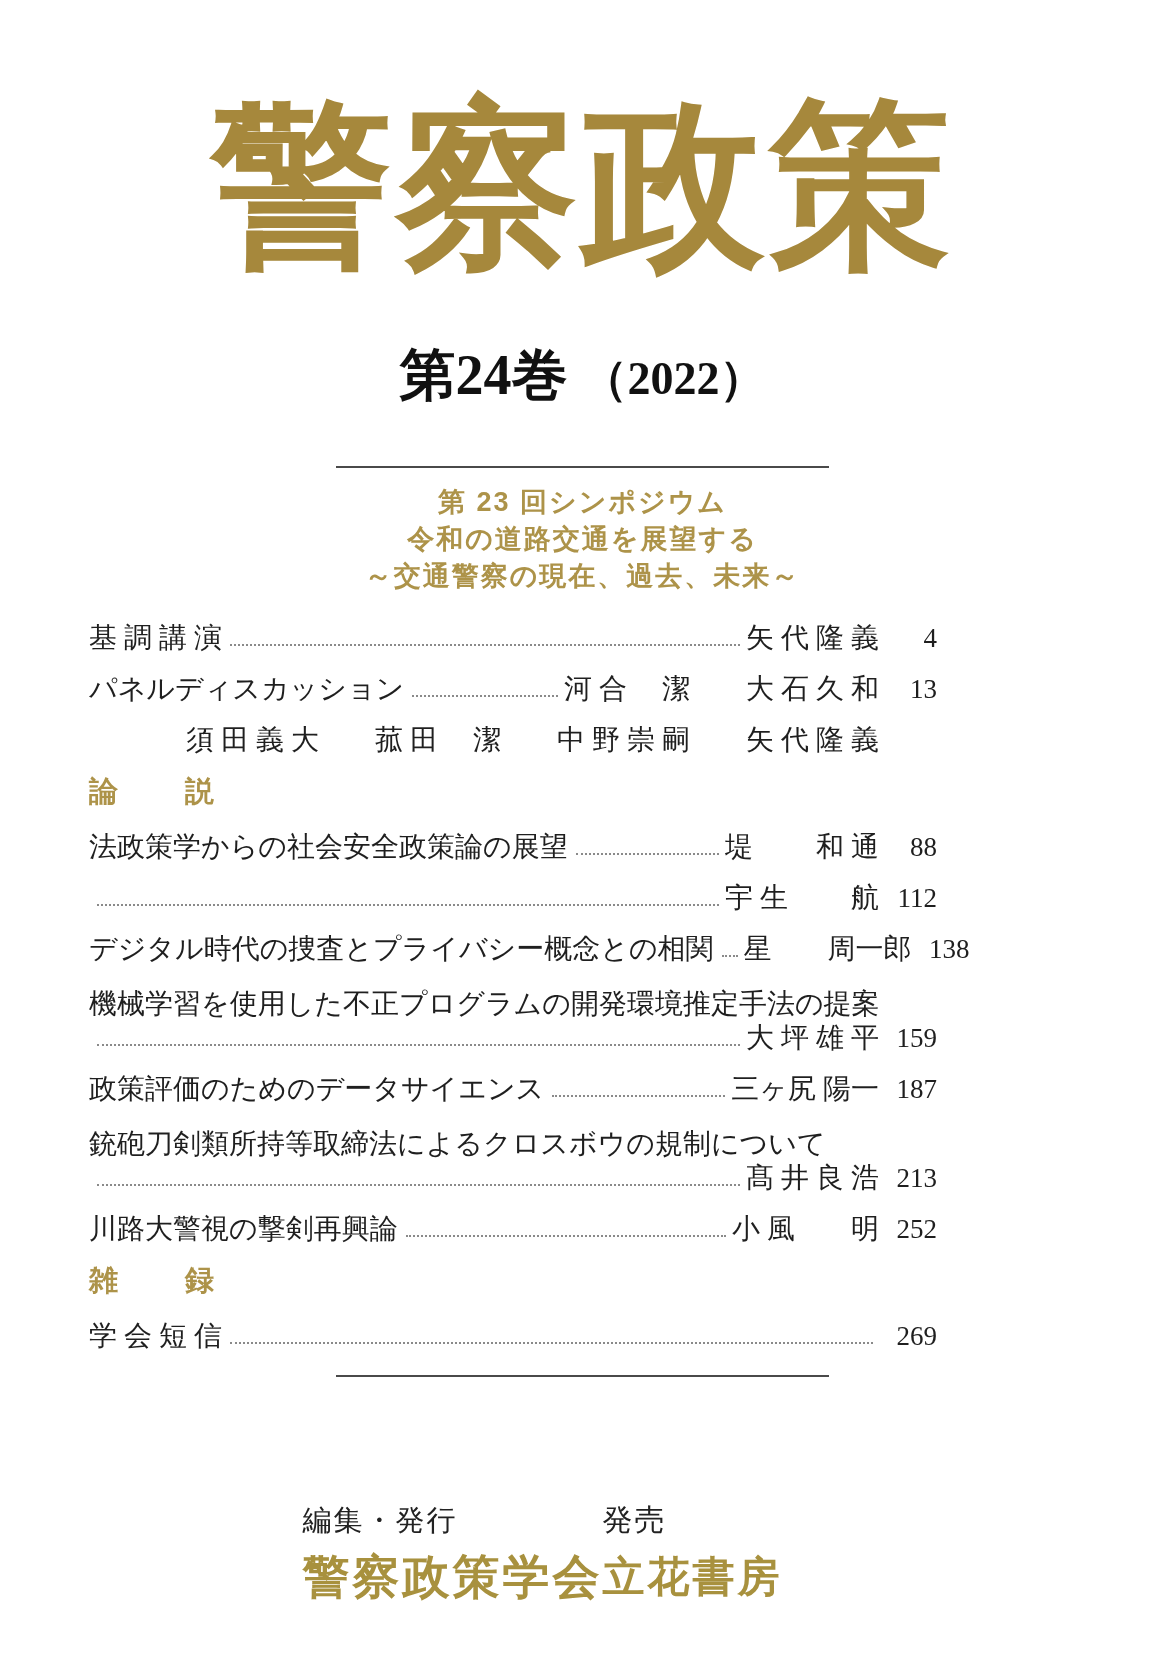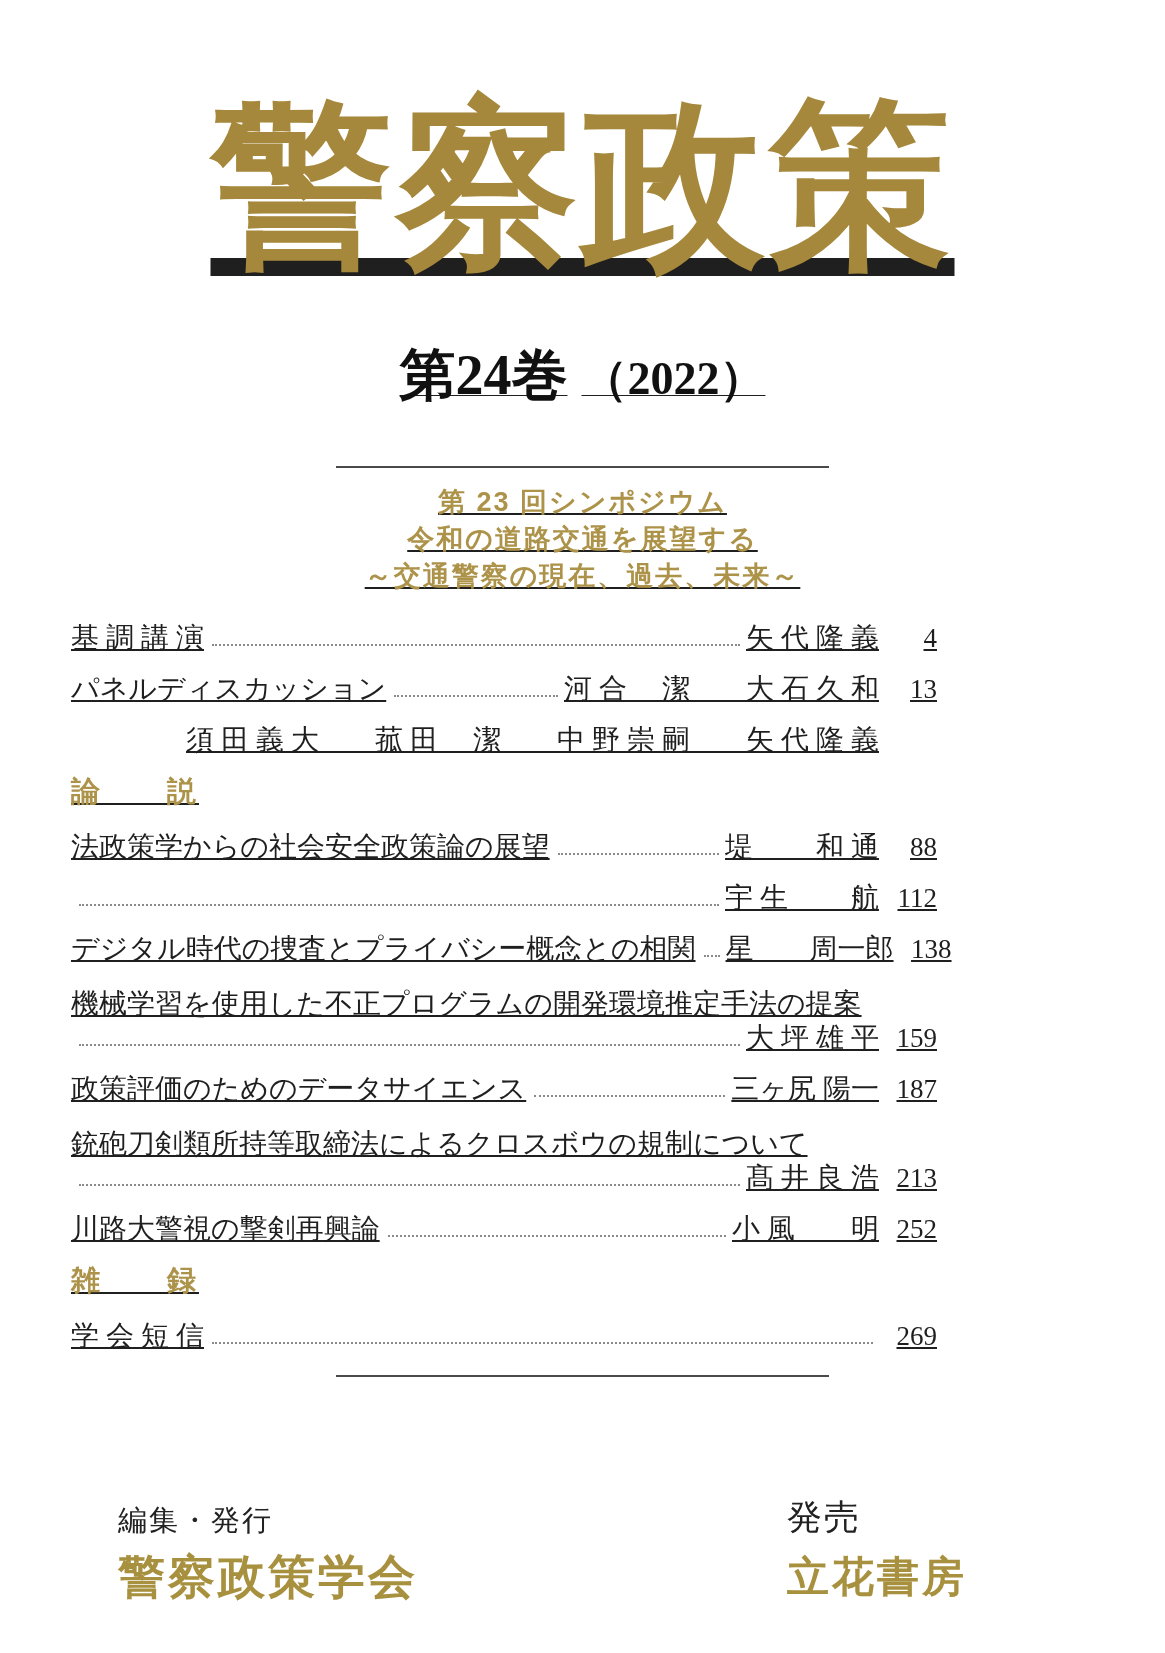--- a/index.html
+++ b/index.html
@@ -11,21 +11,20 @@
     --dot:#8a8a8a;
   }
   html,body{margin:0;padding:0;background:#ffffff;}
   .page{
     position:relative;
     width:1165px;height:1653px;
     overflow:hidden;
     background:#ffffff;
     font-family:"Liberation Serif","DejaVu Serif",serif;
     color:var(--ink);
-    text-decoration:underline;
   }
   
   .main-title{
     margin-top:78px;
     text-align:center;
     font-size:182px;
     line-height:218px;
     font-weight:900;
     letter-spacing:4px;
     color:var(--gold-title);
@@ -57,21 +56,21 @@
     color:var(--gold-heading);
     font-family:"Liberation Sans","DejaVu Sans",sans-serif;
     font-weight:600;
     font-size:27px;
     line-height:37px;
     letter-spacing:2px;
   }
   
   .toc{
     margin-top:28px;
-    padding-left:71px;
+    padding-left:89px;
     padding-right:228px;
     font-size:28px;
     line-height:30px;
   }
   .toc-row{
     display:flex;
     align-items:baseline;
     margin-bottom:21px;
     white-space:nowrap;
   }
@@ -107,32 +106,32 @@
   .toc-multi{margin-bottom:21px;}
   .toc-multi .t{line-height:38px;}
   .toc-multi .indent{padding-left:42px;}
   .toc-multi .toc-row{margin-bottom:0;}
   
   .footer{
     position:absolute;
     left:0;right:0;
     bottom:50px;
     display:flex;
-    justify-content:space-between;
+    justify-content:center;
     align-items:flex-end;
     padding:0 198px 0 118px;
   }
   .foot-label{
     font-family:"Liberation Sans","DejaVu Sans",sans-serif;
     color:#222;
     font-size:29px;
     margin-bottom:10px;
     letter-spacing:2px;
   }
-  .foot-label.small{font-size:35px;}
+  .foot-label.small{font-size:30px;}
   .publisher-name{
     color:var(--gold-footer);
     font-weight:900;
     font-size:47px;
     letter-spacing:3px;
     line-height:52px;
   }
   .publisher-name.right{font-size:42px;}
 </style>
 </head>

